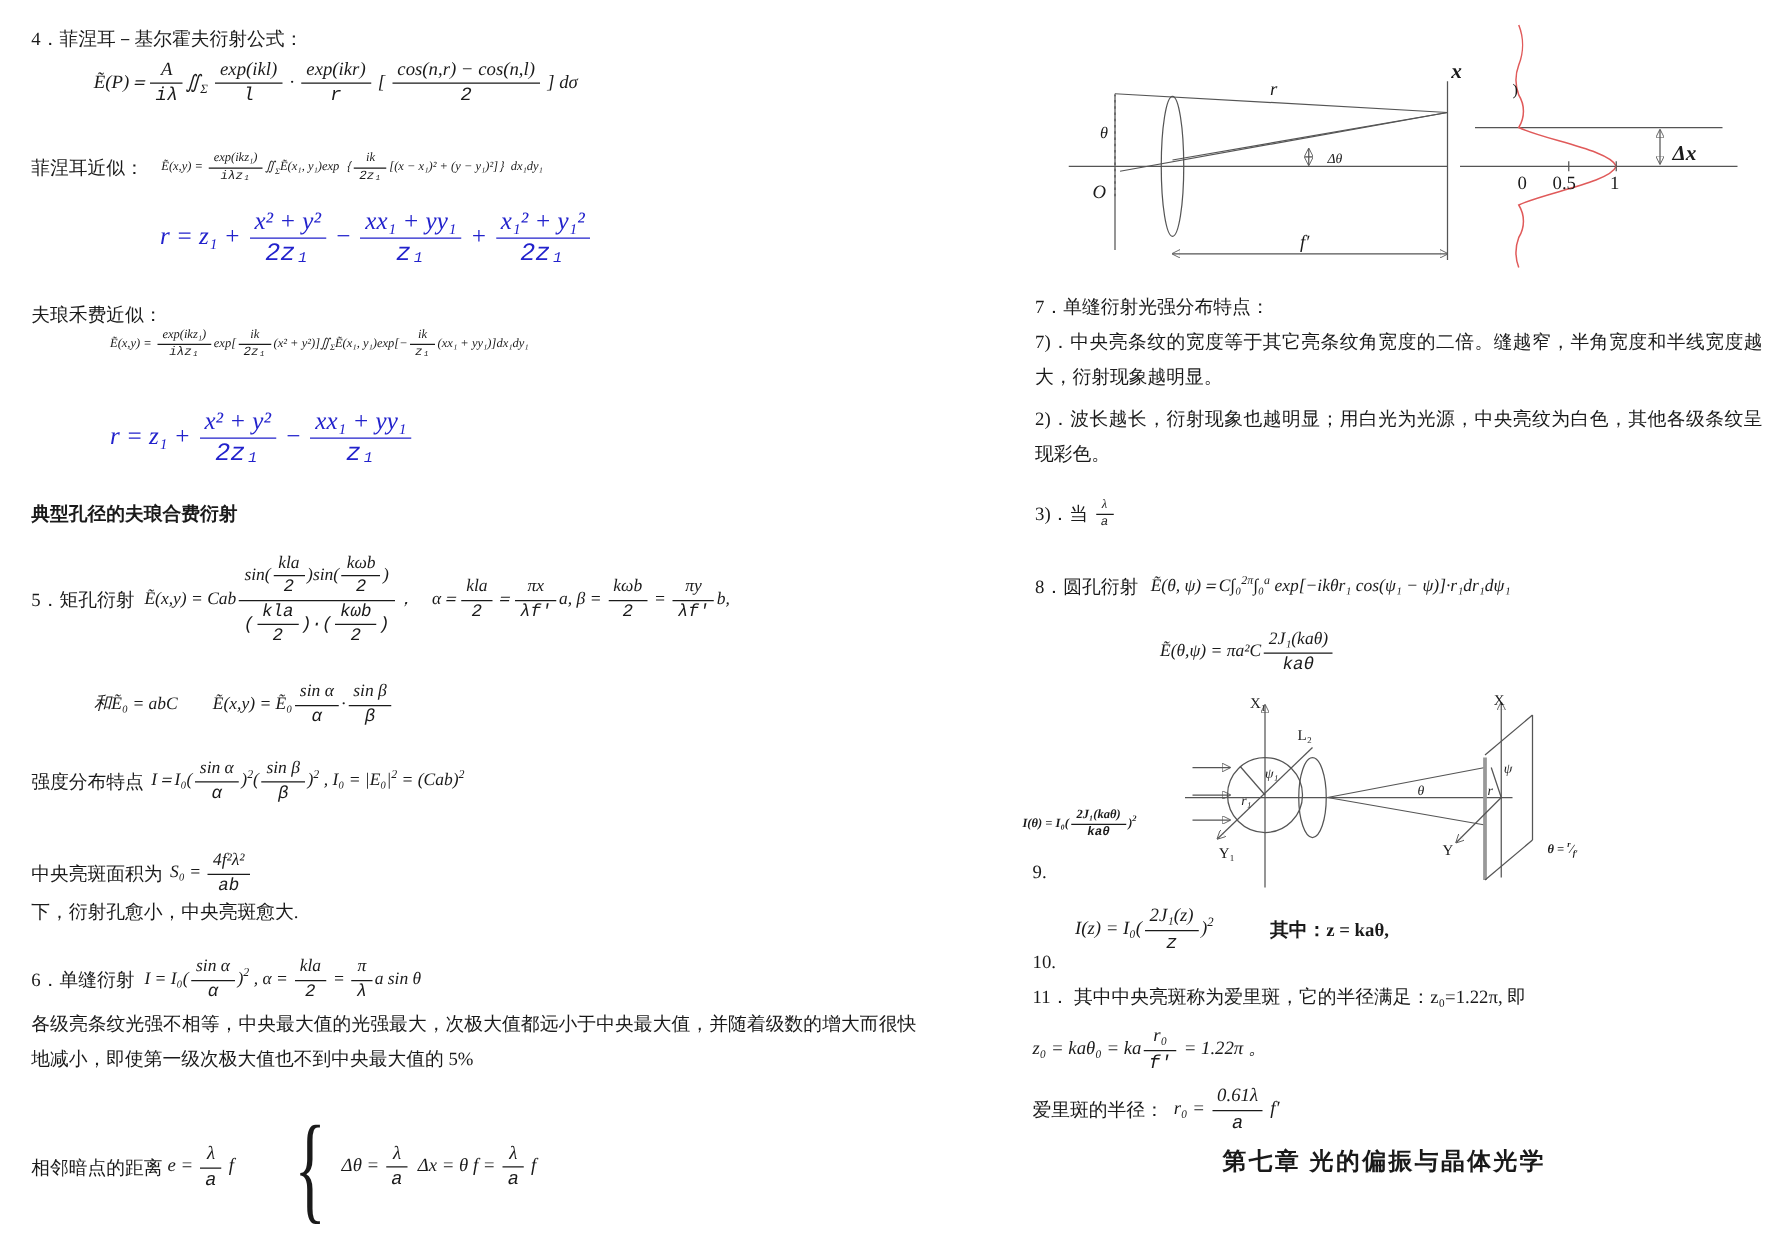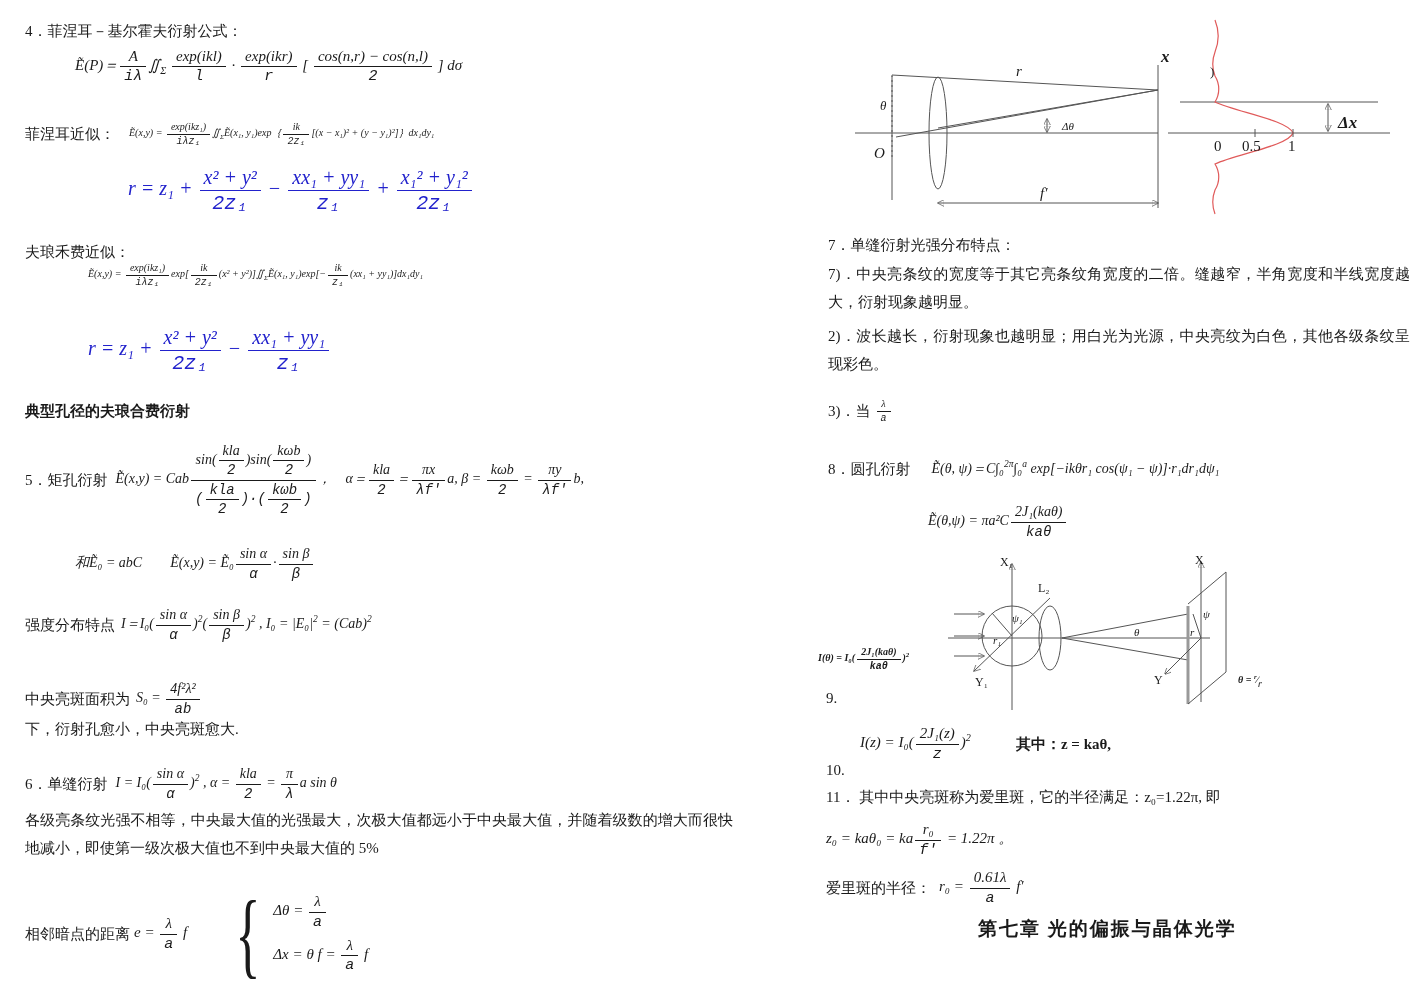--- a/index.html
+++ b/index.html
@@ -17,21 +17,21 @@
   .math { font-style:italic; white-space:nowrap; }
   .math .frac { display:inline-block; vertical-align:middle; text-align:center; margin:0 2px; line-height:1.15; }
   .math .frac > .num { display:block; padding:0 4px 1px; border-bottom:1px solid currentColor; }
   .math .frac > .den { display:block; padding:1px 4px 0;font-family:Liberation Mono, monospace; }
   .math sup, .math sub { font-size:0.68em; line-height:0; }
   .blue { color:var(--blue); font-size:20px; }
   .f13 { font-size:10px; } .f14 { font-size:14px; } .f15 { font-size:15px; }
   .para { line-height:28px; text-align:justify; }
   .brace-group { display:flex; align-items:center; margin-left:38px; }
   .brace { font-size:96px; font-weight:400; line-height:0.9; transform:scaleX(0.55); transform-origin:center; font-style:normal; }
-  .brace-col { display:flex; flex-direction:column; gap:6px; margin-left:2px; }
+  .brace-col { display:flex; flex-direction:row; gap:6px; margin-left:2px; }
   .heading { font-weight:bold;text-align:right; }
   .chapter { font-weight:bold; font-size:19px; letter-spacing:2px; }
   svg text { font-family:"Liberation Serif", serif; fill:var(--ink); }
   svg .it { font-style:italic; }
   svg line, svg path, svg ellipse, svg circle, svg polyline { stroke:var(--line); fill:none; stroke-width:1; }
   svg .redcurve { stroke:var(--red); stroke-width:1.2; }
   svg .thick { stroke:#999; stroke-width:3; }
 </style>
 </head>
 <body>
@@ -138,21 +138,21 @@
 <div class="abs txt para" style="left:828px; top:260px; width:582px;">7)．中央亮条纹的宽度等于其它亮条纹角宽度的二倍。缝越窄，半角宽度和半线宽度越大，衍射现象越明显。</div>
 <div class="abs txt para" style="left:828px; top:322px; width:582px;">2)．波长越长，衍射现象也越明显；用白光为光源，中央亮纹为白色，其他各级条纹呈现彩色。</div>
 
 <div class="abs row" style="left:828px; top:388px; height:46px;">
   <span class="txt">3)．当</span>
   <span class="math f13" style="margin:0 4px;"><span class="frac"><span class="num">λ</span><span class="den">a</span></span></span>
 </div>
 
 <div class="abs row" style="left:828px; top:445px; height:48px;">
   <span class="txt">8．圆孔衍射</span>
-  <span class="math f14" style="margin-left:21px;">Ẽ(θ, ψ)＝C∫₀<sup>2π</sup>∫₀<sup>a</sup> exp[−ikθr₁ cos(ψ₁ − ψ)]·r₁dr₁dψ₁</span>
+  <span class="math f14" style="margin-left:10px;">Ẽ(θ, ψ)＝C∫₀<sup>2π</sup>∫₀<sup>a</sup> exp[−ikθr₁ cos(ψ₁ − ψ)]·r₁dr₁dψ₁</span>
 </div>
 
 <div class="abs row" style="left:928px; top:494px; height:56px;">
   <span class="math f14">Ẽ(θ,ψ) = πa²C<span class="frac"><span class="num">2J₁(kaθ)</span><span class="den">kaθ</span></span></span>
 </div>
 
 <svg class="abs" style="left:948px; top:552px;" width="470" height="160" viewBox="0 0 470 160">
   <g>
     <line x1="64" y1="158" x2="64" y2="12" marker-end="url(#ah2)"></line>
     <circle cx="64" cy="84" r="30"></circle>

